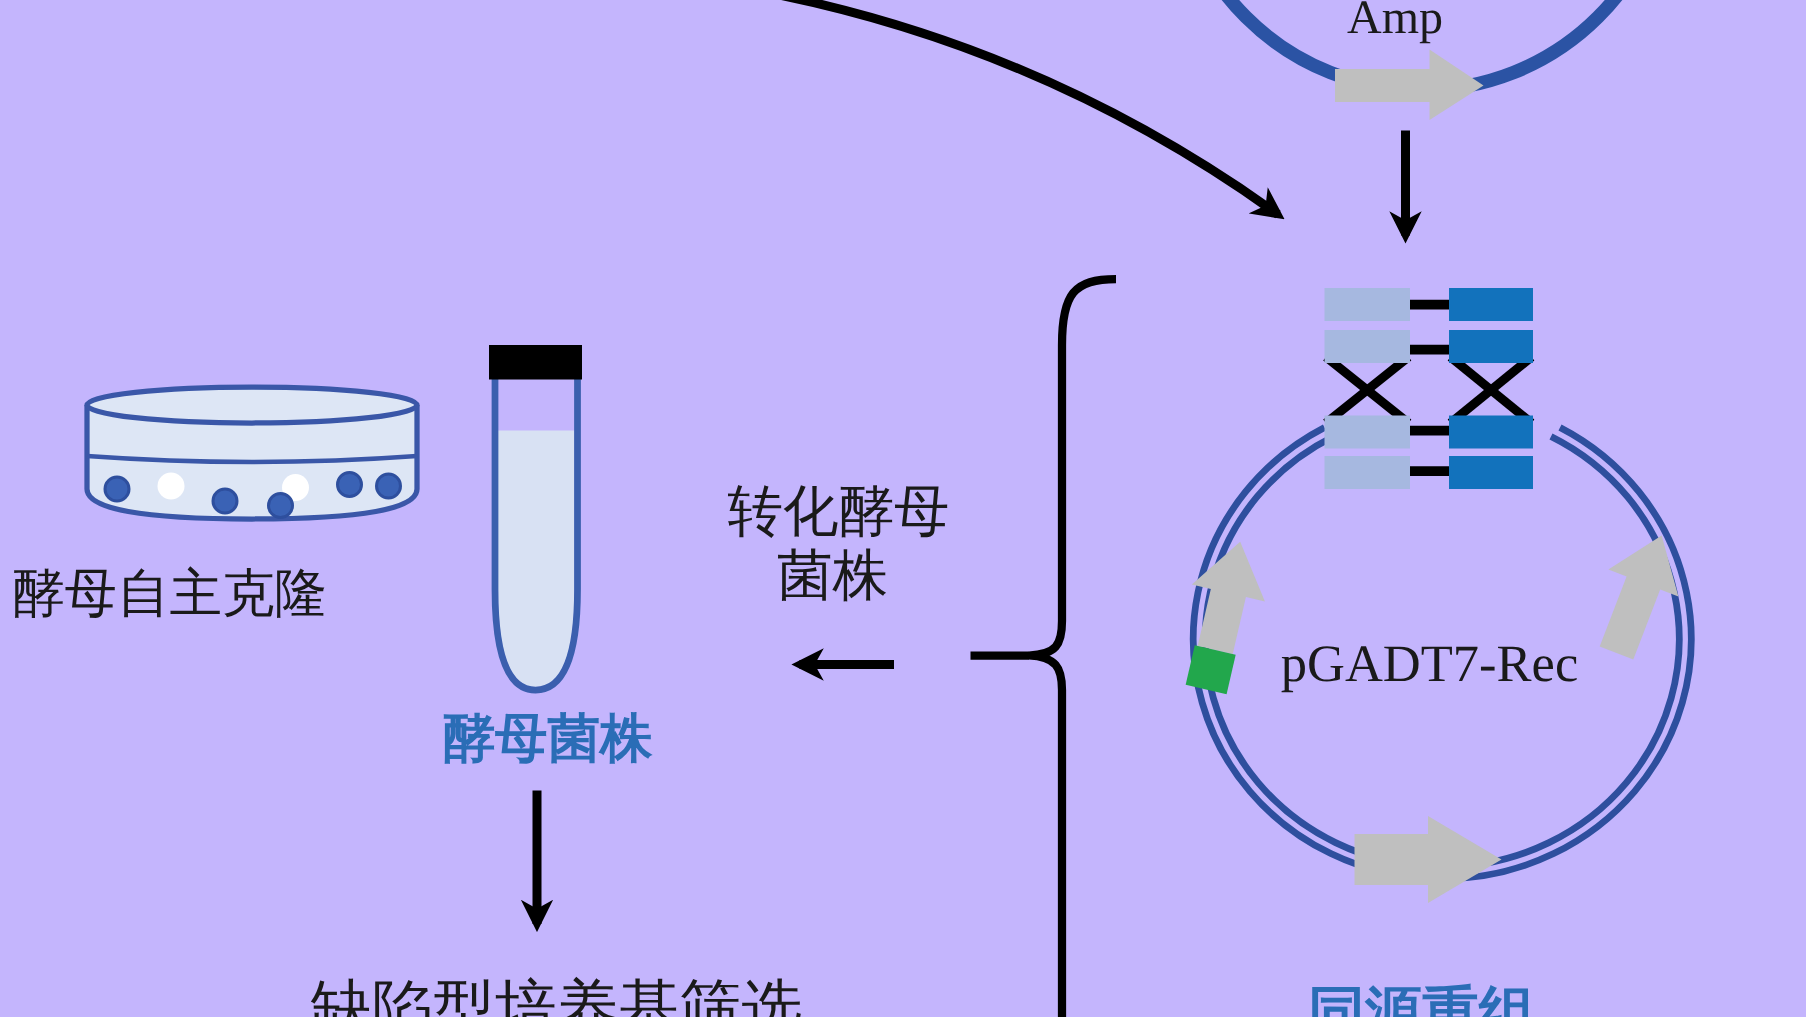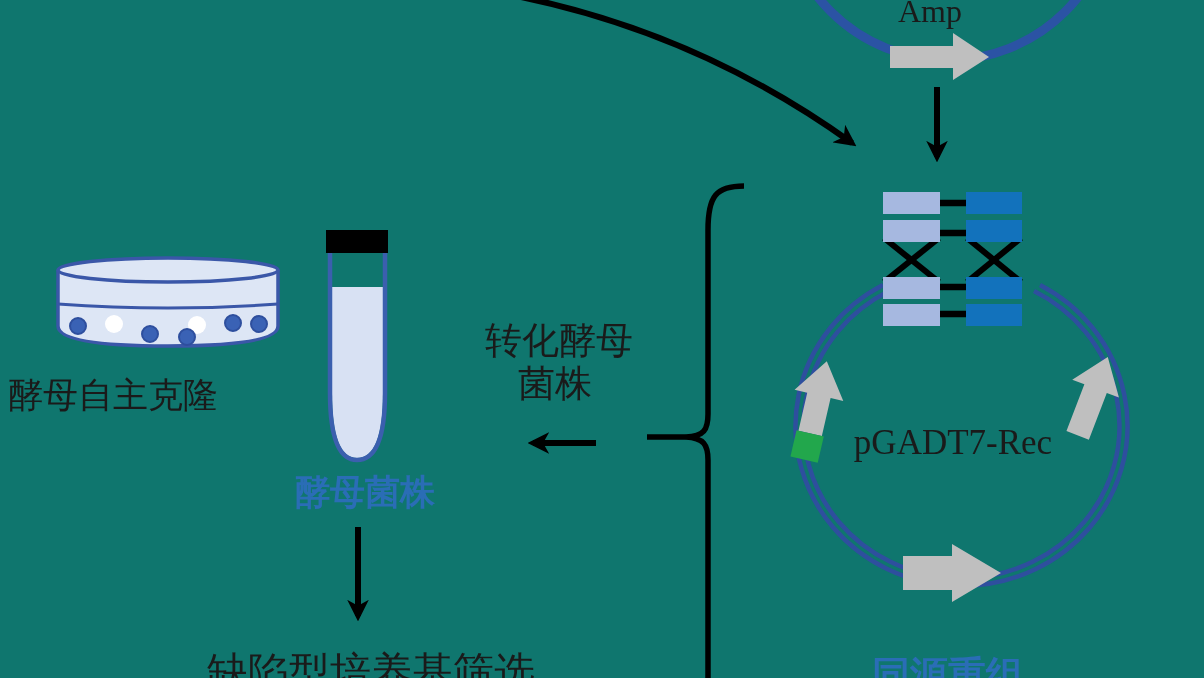--- a/index.html
+++ b/index.html
@@ -1,20 +1,20 @@
 <!DOCTYPE html>
 <html><head>
 <meta charset="utf-8">
 <style>
   html,body{margin:0;padding:0;background:#fff;}
   #stage{
     position:relative;
     width:1204px;height:678px;
     overflow:hidden;
-    background:#0f766e;
+    background:#c4b5fd;
     font-family:"Liberation Serif","DejaVu Serif",serif;
   }
   svg{display:block;}
   text{font-family:"Liberation Serif","DejaVu Serif",serif;}
   .lat{font-family:"Liberation Serif","DejaVu Serif",serif;}
   .blk{fill:#1a1a1a;}
   .bluetxt{fill:#2a6db6;font-weight:bold;}
 </style>
 </head>
 <body>

